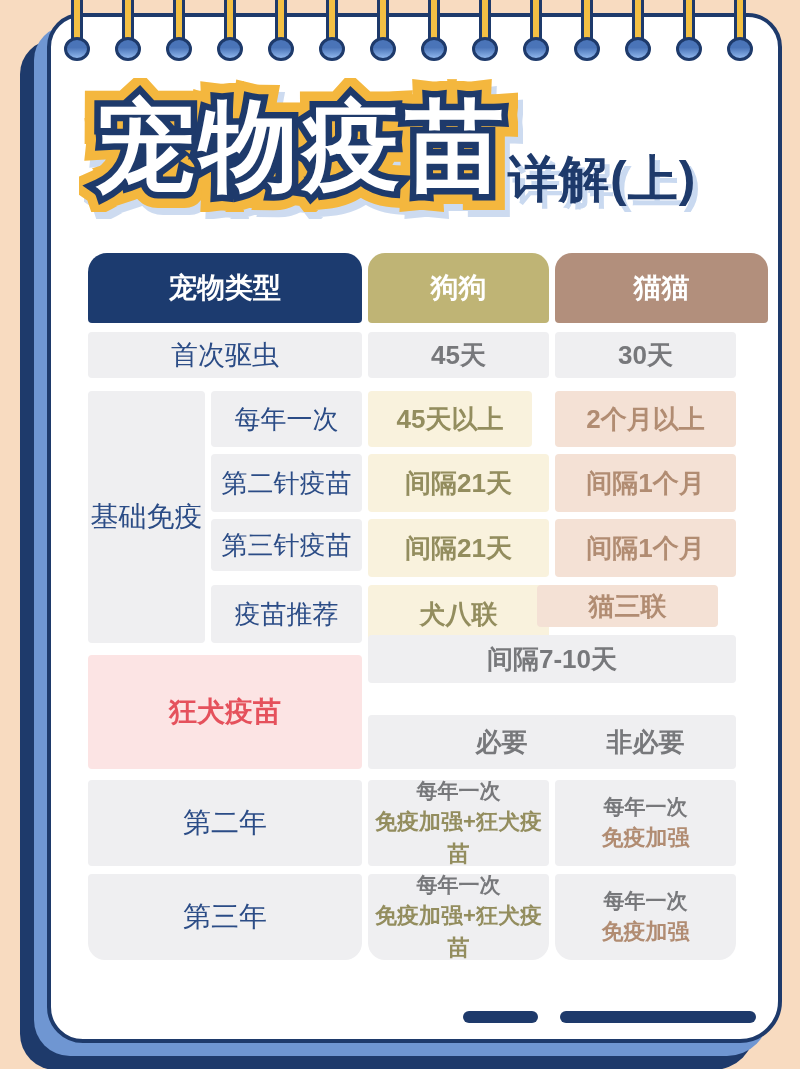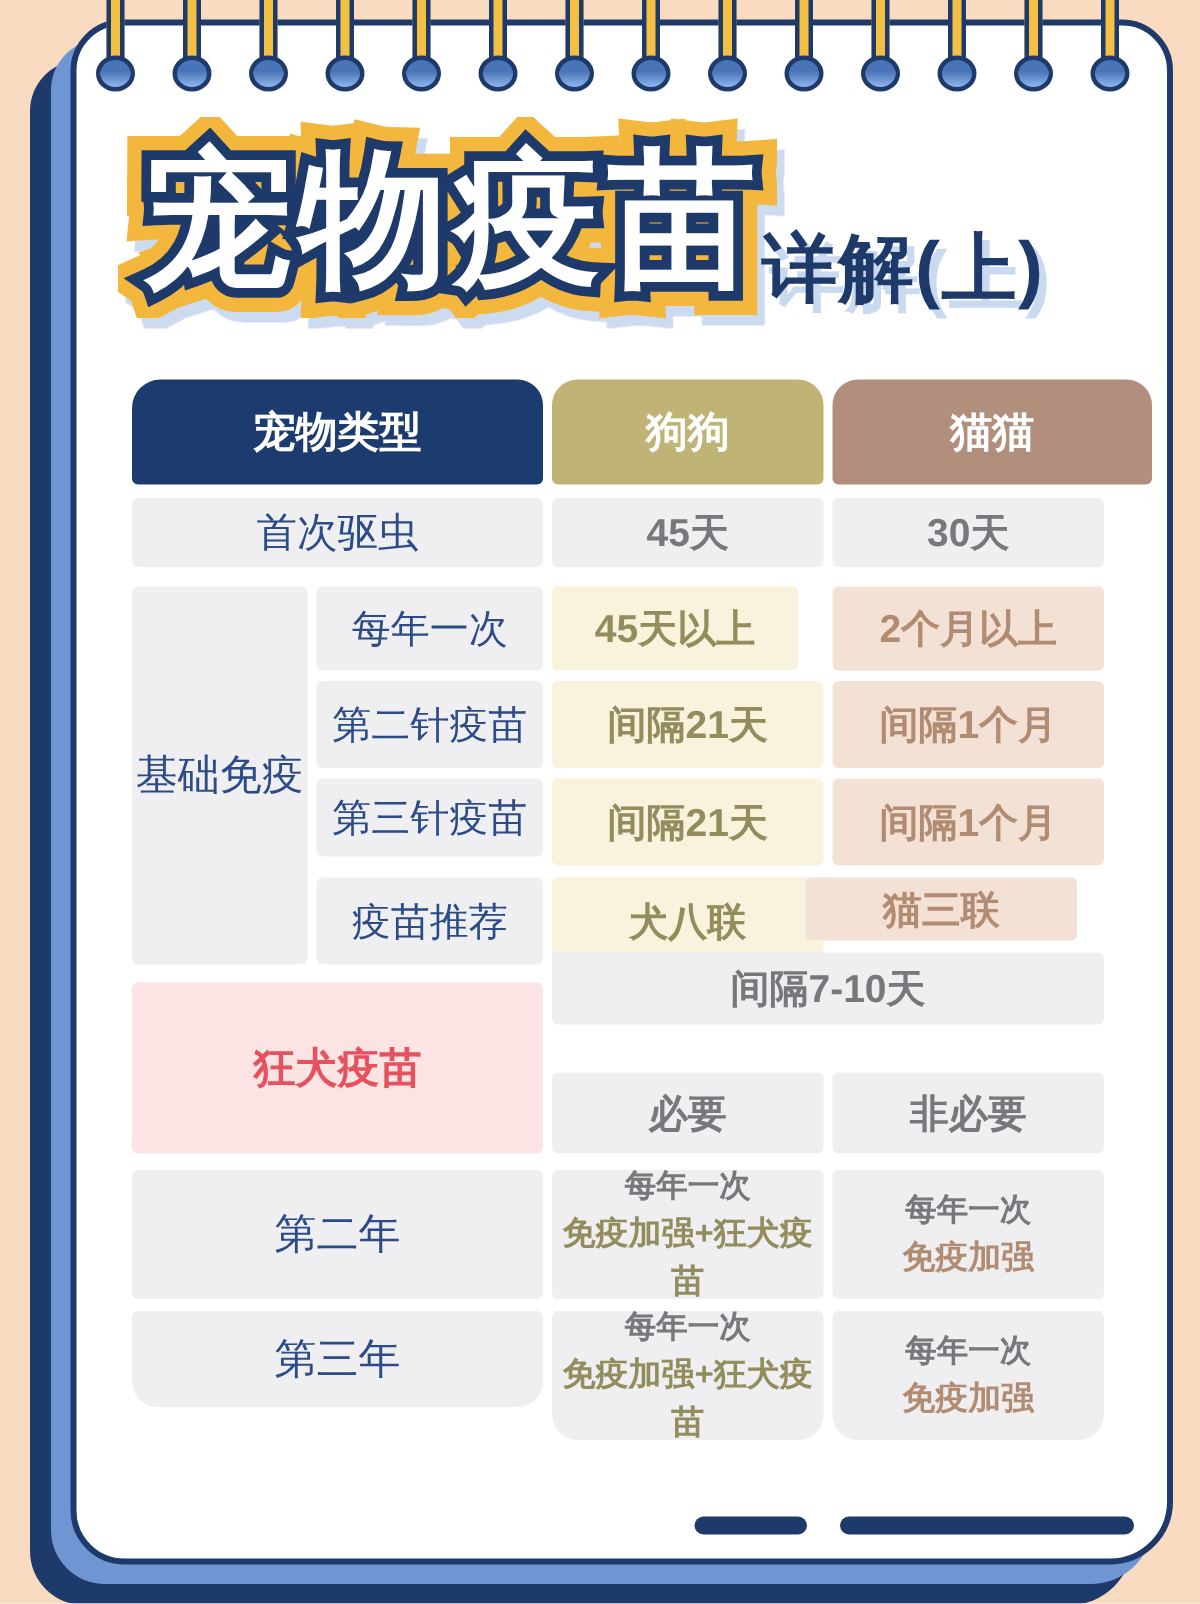--- a/index.html
+++ b/index.html
@@ -175,34 +175,34 @@
     <div class="cell bg-gray txt-navy fs26" style="left:123px;top:266px;width:151px;height:52px;">第三针疫苗</div>
     <div class="cell bg-cream txt-olive fs26" style="left:280px;top:266px;width:181px;height:58px;">间隔21天</div>
     <div class="cell bg-catcell txt-tan fs26" style="left:467px;top:266px;width:181px;height:58px;">间隔1个月</div>
 
     <div class="cell bg-gray txt-navy fs26" style="left:123px;top:332px;width:151px;height:58px;">疫苗推荐</div>
     <div class="cell bg-cream txt-olive fs26" style="left:280px;top:332px;width:181px;height:58px;">犬八联</div>
     <div class="cell bg-catcell txt-tan fs26" style="left:449px;top:332px;width:181px;height:42px;">猫三联</div>
 
     <div class="cell bg-pink txt-red fs30" style="left:0;top:402px;width:274px;height:114px;">狂犬疫苗</div>
     <div class="cell bg-gray txt-gray fs26" style="left:280px;top:382px;width:368px;height:48px;">间隔7-10天</div>
-    <div class="cell bg-gray txt-gray fs26" style="left:280px;top:462px;width:181px;height:54px;">必要</div>
+    <div class="cell bg-gray txt-gray fs26" style="left:280px;top:462px;width:181px;height:54px;padding-left:43px;">必要</div>
     <div class="cell bg-gray txt-gray fs26" style="left:467px;top:462px;width:181px;height:54px;">非必要</div>
 
     <div class="cell bg-gray txt-navy fs28" style="left:0;top:527px;width:274px;height:86px;">第二年</div>
     <div class="cell bg-gray two-line" style="left:280px;top:527px;width:181px;height:86px;">
       <span class="l1">每年一次</span>
       <span class="l2 txt-olive">免疫加强+狂犬疫苗</span>
     </div>
     <div class="cell bg-gray two-line" style="left:467px;top:527px;width:181px;height:86px;">
       <span class="l1">每年一次</span>
       <span class="l2 txt-tan">免疫加强</span>
     </div>
 
-    <div class="cell bg-gray txt-navy fs28 round-bottom" style="left:0;top:621px;width:274px;height:64px;">第三年</div>
+    <div class="cell bg-gray txt-navy fs28 round-bottom" style="left:0;top:621px;width:274px;height:86px;">第三年</div>
     <div class="cell bg-gray two-line round-bottom" style="left:280px;top:621px;width:181px;height:86px;">
       <span class="l1">每年一次</span>
       <span class="l2 txt-olive">免疫加强+狂犬疫苗</span>
     </div>
     <div class="cell bg-gray two-line round-bottom" style="left:467px;top:621px;width:181px;height:86px;">
       <span class="l1">每年一次</span>
       <span class="l2 txt-tan">免疫加强</span>
     </div>
 
   </div>

